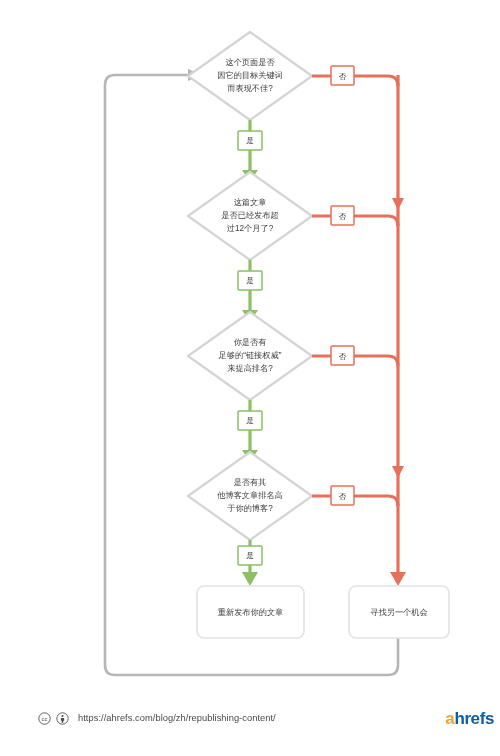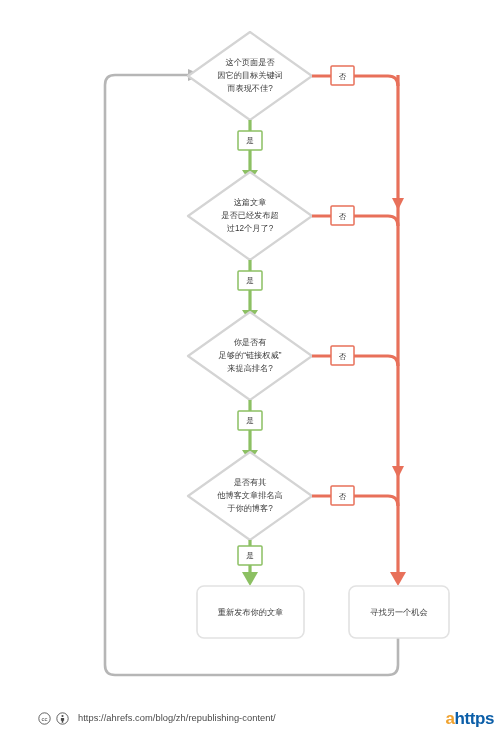--- a/index.html
+++ b/index.html
@@ -234,16 +234,16 @@
         <text x="12" y="16" text-anchor="middle" font-size="11" font-family="Liberation Sans, sans-serif" fill="#4a4a4a">cc</text>
       </svg>
       <svg class="cc-icon" viewBox="0 0 24 24">
         <circle cx="12" cy="12" r="10.5" fill="none" stroke="#4a4a4a" stroke-width="1.6"></circle>
         <circle cx="12" cy="7.4" r="2" fill="#4a4a4a"></circle>
         <path d="M 9 11 h 6 v 5 h -1.6 v 4 h -2.8 v -4 h -1.6 z" fill="#4a4a4a"></path>
       </svg>
       <span class="footer-url">https://ahrefs.com/blog/zh/republishing-content/</span>
     </div>
     <div class="brand-logo">
-      <span class="brand-a">a</span><span class="brand-rest">https</span>
+      <span class="brand-a">a</span><span class="brand-rest">hrefs</span>
     </div>
   </div>
 </div>
 
 </body></html>

